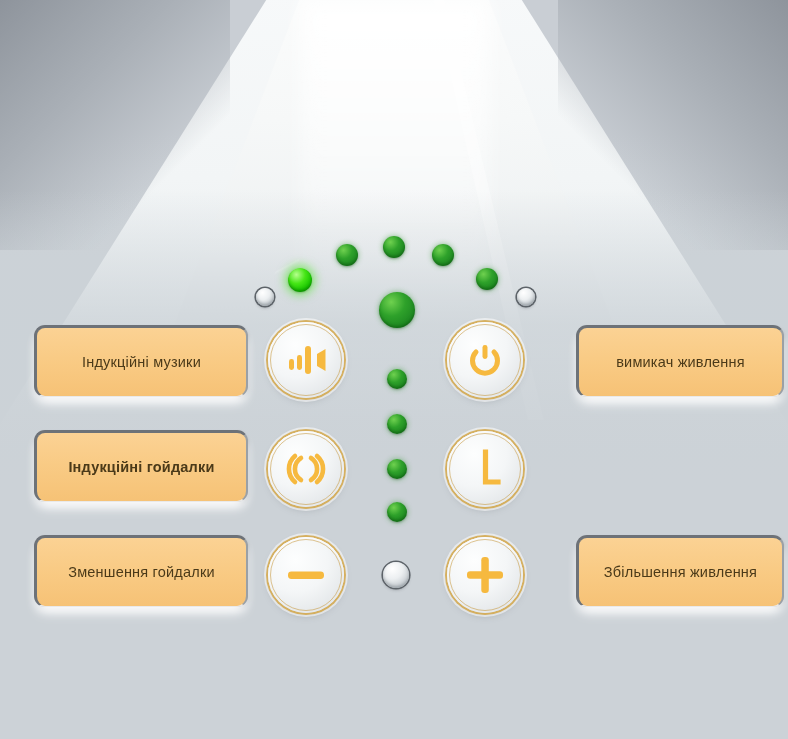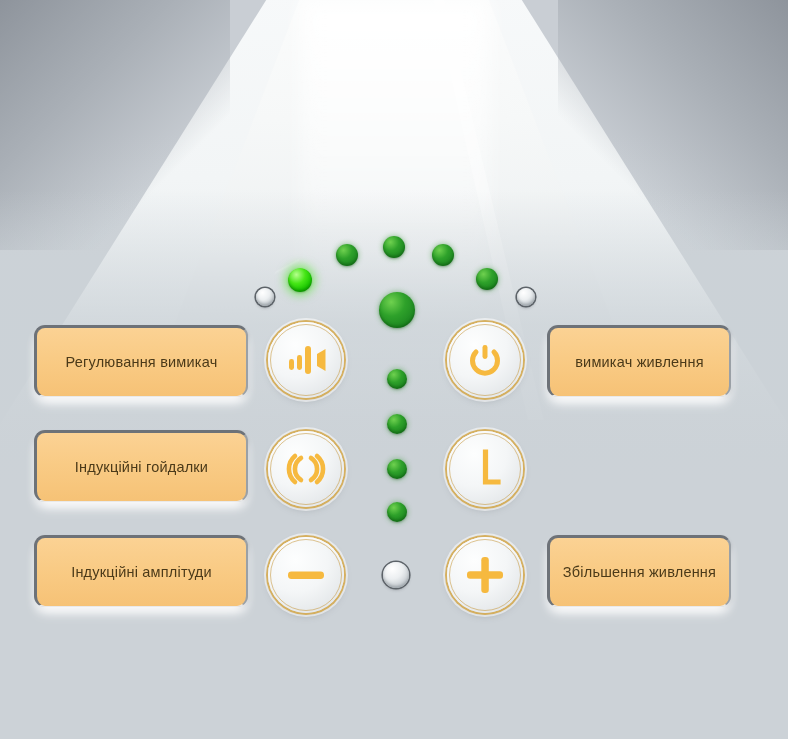--- a/index.html
+++ b/index.html
@@ -73,23 +73,23 @@
                0 9px 14px -4px rgba(255,255,255,.7),
                1px 2px 3px rgba(90,96,102,.25);
     display:flex;align-items:center;justify-content:center;
     box-sizing:border-box;
   }
   .label span{
     font-size:14.5px;color:#4b3a19;letter-spacing:.2px;
     text-align:center;line-height:1.15;white-space:nowrap;
   }
   .label.left{left:34px;}
-  .label.right{left:547px;width:184px;}
+  .label.right{left:576px;width:208px;}
   .row1{top:325px;}
-  .row2{top:430px;}
+  .row2{top:430px;font-weight:bold;}
   .row3{top:535px;}
 
   
   .btn{
     position:absolute;width:76px;height:76px;border-radius:50%;
     background:
       radial-gradient(circle at 36% 30%, #fdfefe 0%, #f4f6f7 45%, #e7eaec 72%, #dfe3e6 100%);
     box-shadow:
       0 0 0 2px rgba(210,166,72,.85),
       0 0 0 4px rgba(255,255,255,.55),
@@ -152,27 +152,27 @@
       <div class="led off" style="left: 517px; top: 288px; width: 18px; height: 18px;"></div>
       <div class="led on" style="left: 379px; top: 292px; width: 36px; height: 36px;"></div>
       <div class="led on" style="left: 387px; top: 369px; width: 20px; height: 20px;"></div>
       <div class="led on" style="left: 387px; top: 414px; width: 20px; height: 20px;"></div>
       <div class="led on" style="left: 387px; top: 459px; width: 20px; height: 20px;"></div>
       <div class="led on" style="left: 387px; top: 502px; width: 20px; height: 20px;"></div>
       <div class="led off" style="left: 383px; top: 562px; width: 26px; height: 26px;"></div>
     </div>
 
   <div class="label left row1">
-    <span>Регулювання вимикач</span>
+    <span>Індукційні музики</span>
   </div>
   <div class="label left row2">
     <span>Індукційні гойдалки</span>
   </div>
   <div class="label left row3">
-    <span>Індукційні амплітуди</span>
+    <span>Зменшення гойдалки</span>
   </div>
 
   <div class="label right row1">
     <span>вимикач живлення</span>
   </div>
   <div class="label right row3">
     <span>Збільшення живлення</span>
   </div>
 
   <div class="btn b-left r1">

